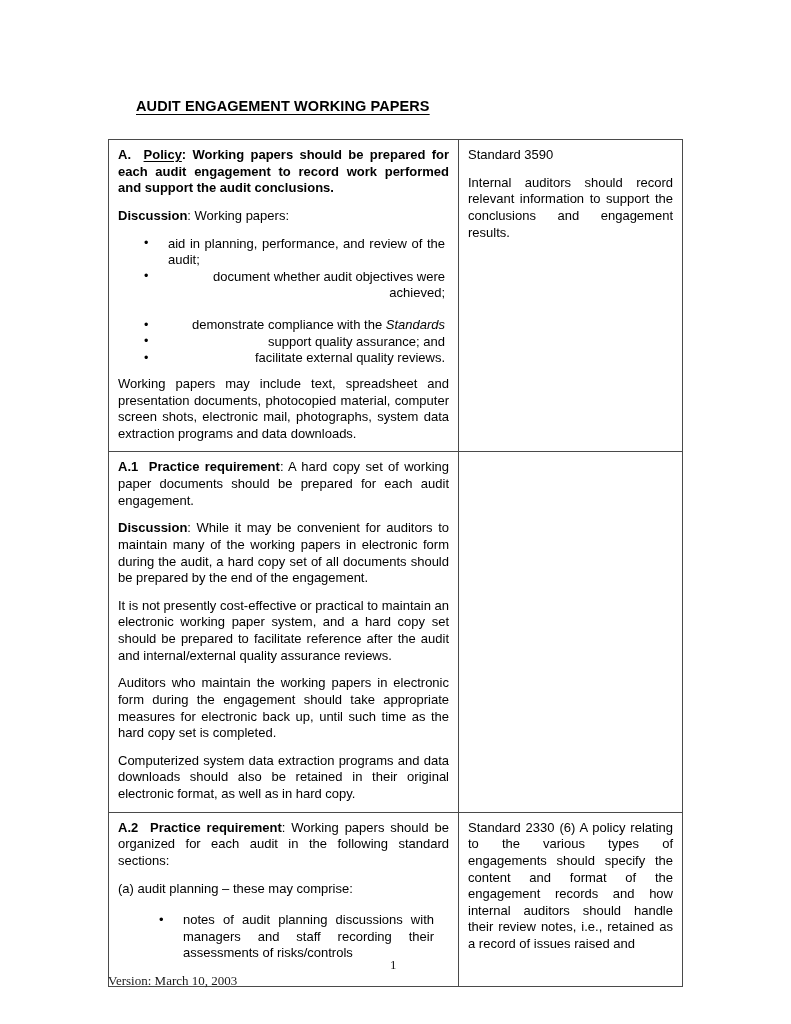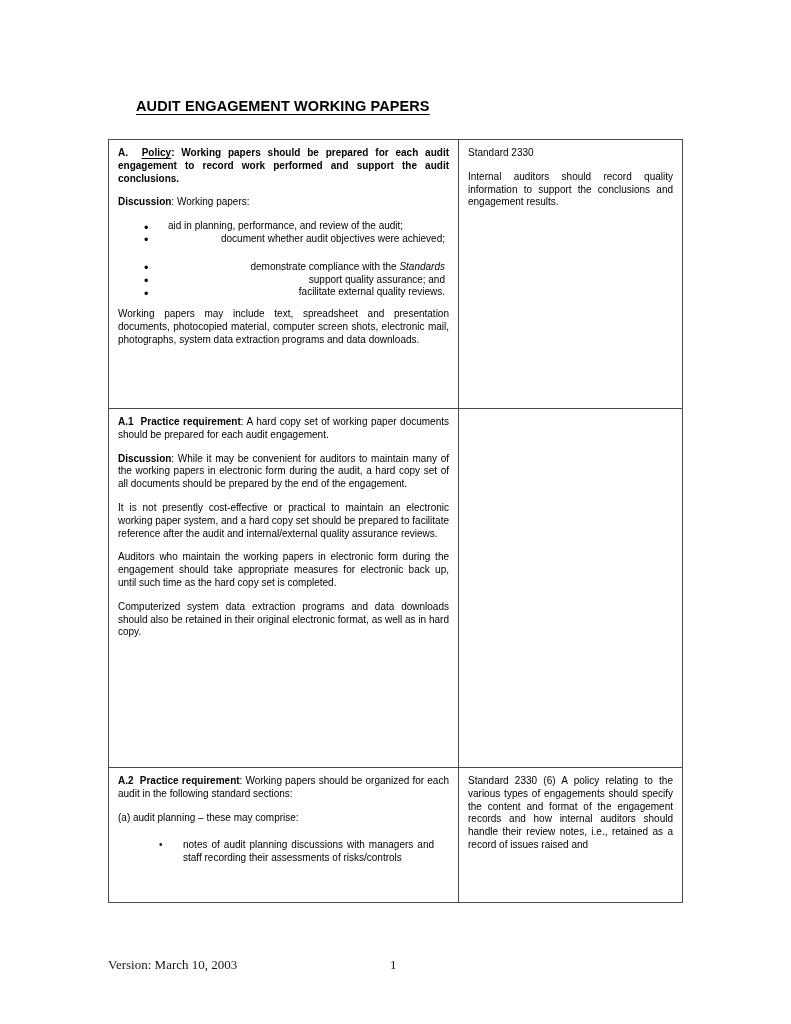--- a/index.html
+++ b/index.html
@@ -54,21 +54,21 @@
 
   .hdr-cell {
     font-weight: bold;
     font-size: 12.6px;
     padding-top: 6px !important;
     padding-bottom: 5px !important;
     line-height: 1.2;
   }
 
   .cell-body {
-    font-size: 10px;
+    font-size: 13px;
     line-height: 1.28;
   }
 
   p.j {
     margin: 0 0 11px 0;
     text-align: justify;
     text-justify: inter-word;
   }
   p.j:last-child { margin-bottom: 0; }
   p.nj {
@@ -132,21 +132,21 @@
     left: 108px;
     top: 957px;
     width: 574px;
     font-family: "Liberation Serif", serif;
     font-size: 13px;
     color: #1a1a1a;
   }
   .footer-version {
     position: absolute;
     left: 0;
-    top: 0;
+    top: 16px;
     white-space: nowrap;
   }
   .footer-page {
     position: absolute;
     left: 282px;
     top: 0;
   }
 </style>
 </head>
 <body>
@@ -174,22 +174,22 @@
             <li class="gap-after nojust">document whether audit objectives were achieved;</li>
             <li class="nojust"><span>demonstrate compliance with the </span><span class="it">Standards</span></li>
             <li class="nojust">support quality assurance; and</li>
             <li class="nojust">facilitate external quality reviews.</li>
           </ul>
 
           <p class="j tight">Working papers may include text, spreadsheet and presentation documents, photocopied material, computer screen shots, electronic mail, photographs, system data extraction programs and data downloads.</p>
         </td>
 
         <td class="cell-body row1-right">
-          <p class="nj">Standard 2330</p>
-          <p class="j tight">Internal auditors should record quality information to support the conclusions and engagement results.</p>
+          <p class="nj">Standard 3590</p>
+          <p class="j tight">Internal auditors should record relevant information to support the conclusions and engagement results.</p>
         </td>
       </tr>
 
       <tr>
         <td class="cell-body row2-left">
           <p class="j"><span class="b">A.1</span><span class="b">&nbsp; </span><span class="b">Practice requirement</span><span>:  A hard copy set of working paper documents should be prepared for each audit engagement.</span></p>
 
           <p class="j"><span class="b">Discussion</span><span>:  While it may be convenient for auditors to maintain many of the working papers in electronic form during the audit, a hard copy set of all documents should be prepared by the end of the engagement.</span></p>
 
           <p class="j">It is not presently cost-effective or practical to maintain an electronic working paper system, and a hard copy set should be prepared to facilitate reference after the audit and internal/external quality assurance reviews.</p>

